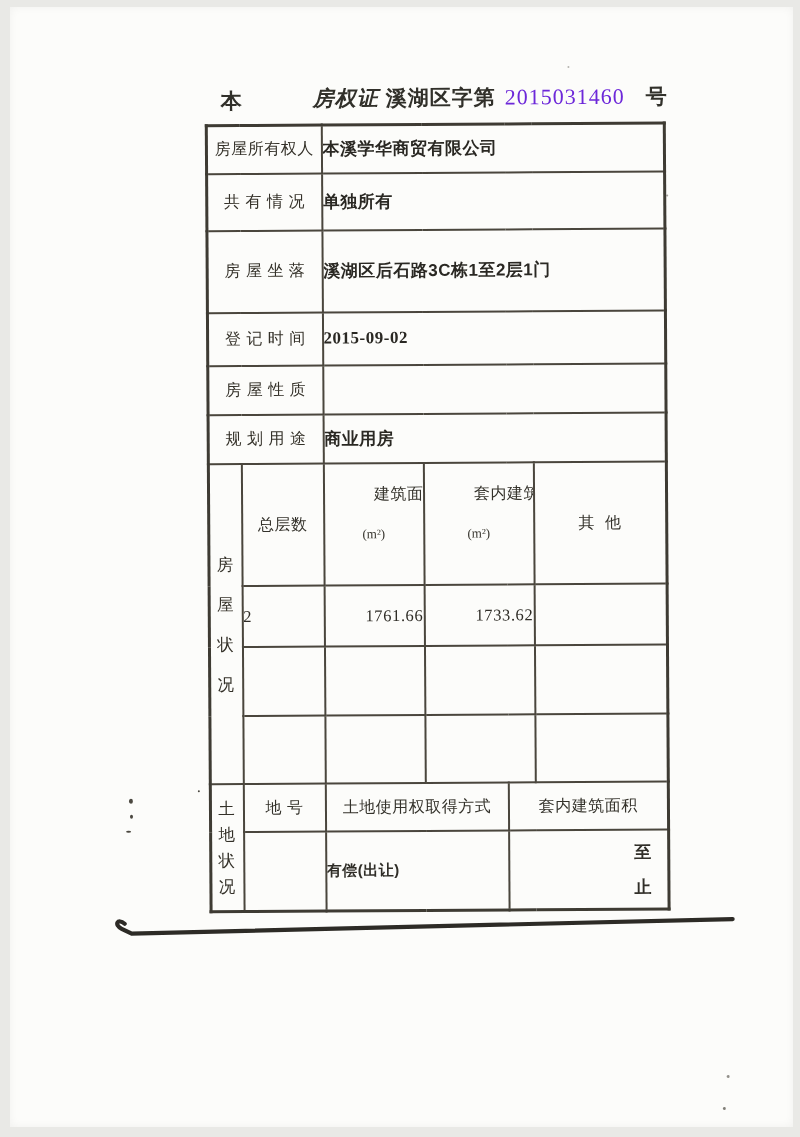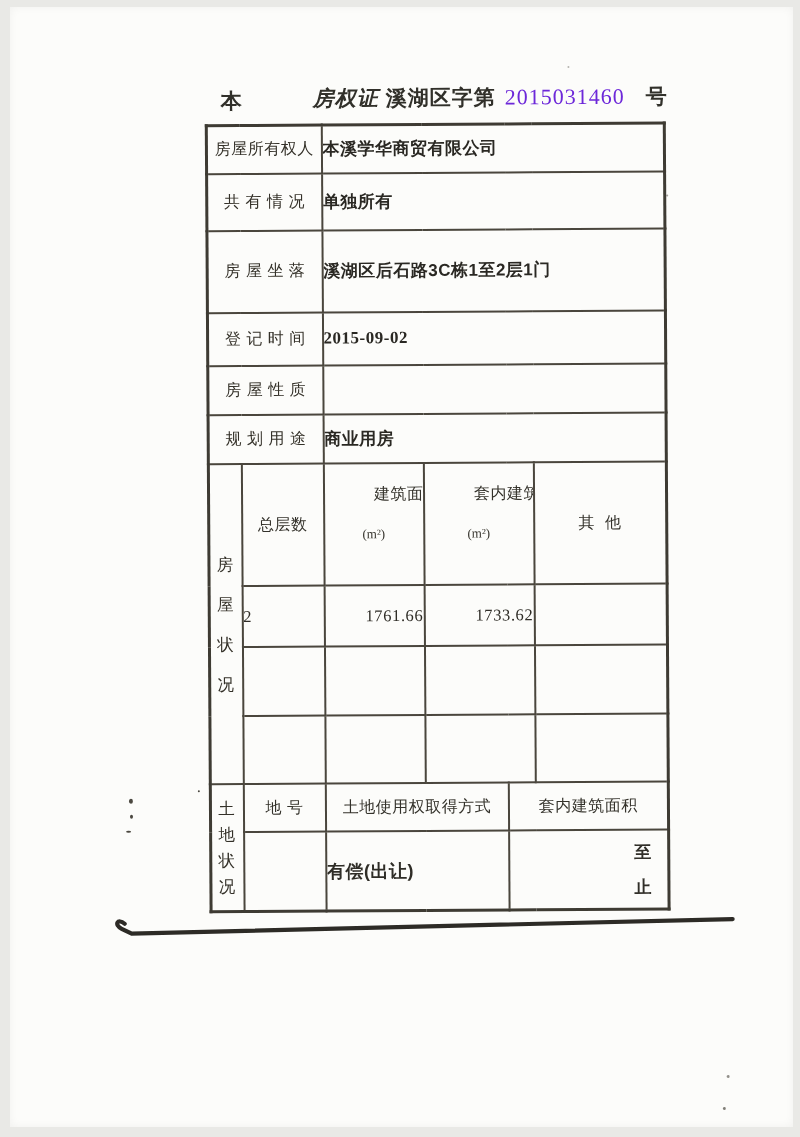--- a/index.html
+++ b/index.html
@@ -48,21 +48,21 @@
   td.vlabel{text-align:center;}
   .vstack{width:18px;margin:0 auto;word-break:break-all;text-align:left;font-size:16.5px;font-weight:500;color:#343129;}
   .vstack.house{line-height:40px;}
   .vstack.land{line-height:26px;font-family:Liberation Serif, serif;}
 
   td.hdr{text-align:center;font-weight:500;line-height:1.3;color:#34322b;letter-spacing:0.5px;white-space:pre;}
   .unit{display:block;font-size:13px;font-family:"Liberation Serif",serif;font-weight:400;letter-spacing:0;}
 
   td.floors{padding-left:22px;text-align:left;}
   td.area{text-align:right;padding-right:8px;}
-  td.acq{padding-left:56px;font-weight:700;font-size:18px;letter-spacing:0.5px;}
+  td.acq{padding-left:56px;font-weight:700;font-size:15px;letter-spacing:0.5px;}
   .term-box{display:flex;flex-direction:column;justify-content:space-between;align-items:flex-end;height:77px;box-sizing:border-box;padding:10px 16px 9px 0;font-weight:600;font-size:17px;color:#302e28;}
 
   
   .bottom-line{position:absolute;left:98px;top:903px;}
 
   
   .speck{position:absolute;background:#4b4840;border-radius:50%;}
 </style>
 </head>
 <body>

